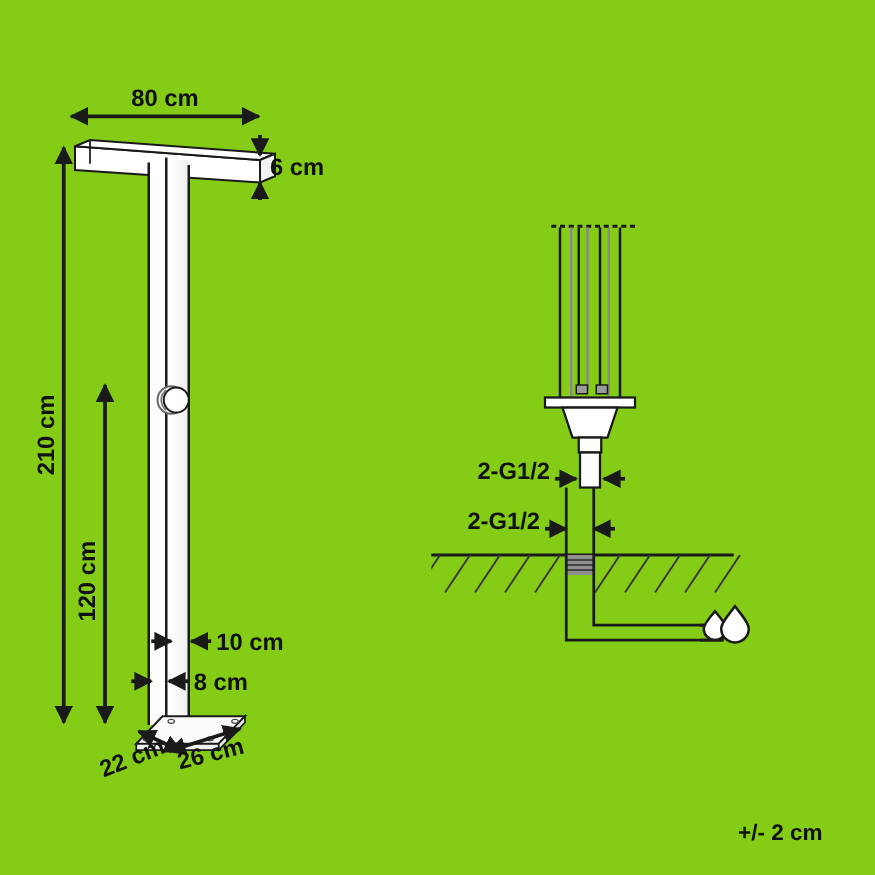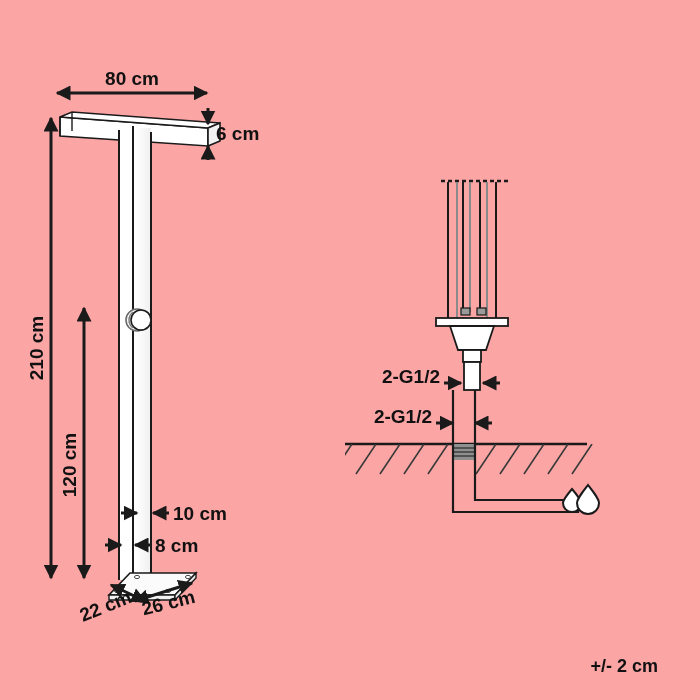--- a/index.html
+++ b/index.html
@@ -11,21 +11,21 @@
   body {
     width: 700px;
     height: 700px;
     overflow: hidden;
     font-family: "Liberation Sans", sans-serif;
   }
   #sheet {
     position: relative;
     width: 700px;
     height: 700px;
-    background: #fca5a5;
+    background: #84cc16;
   }
   #drawing {
     position: absolute;
     top: 0;
     left: 0;
     width: 700px;
     height: 700px;
   }
   .dim-text {
     font-family: "Liberation Sans", sans-serif;

